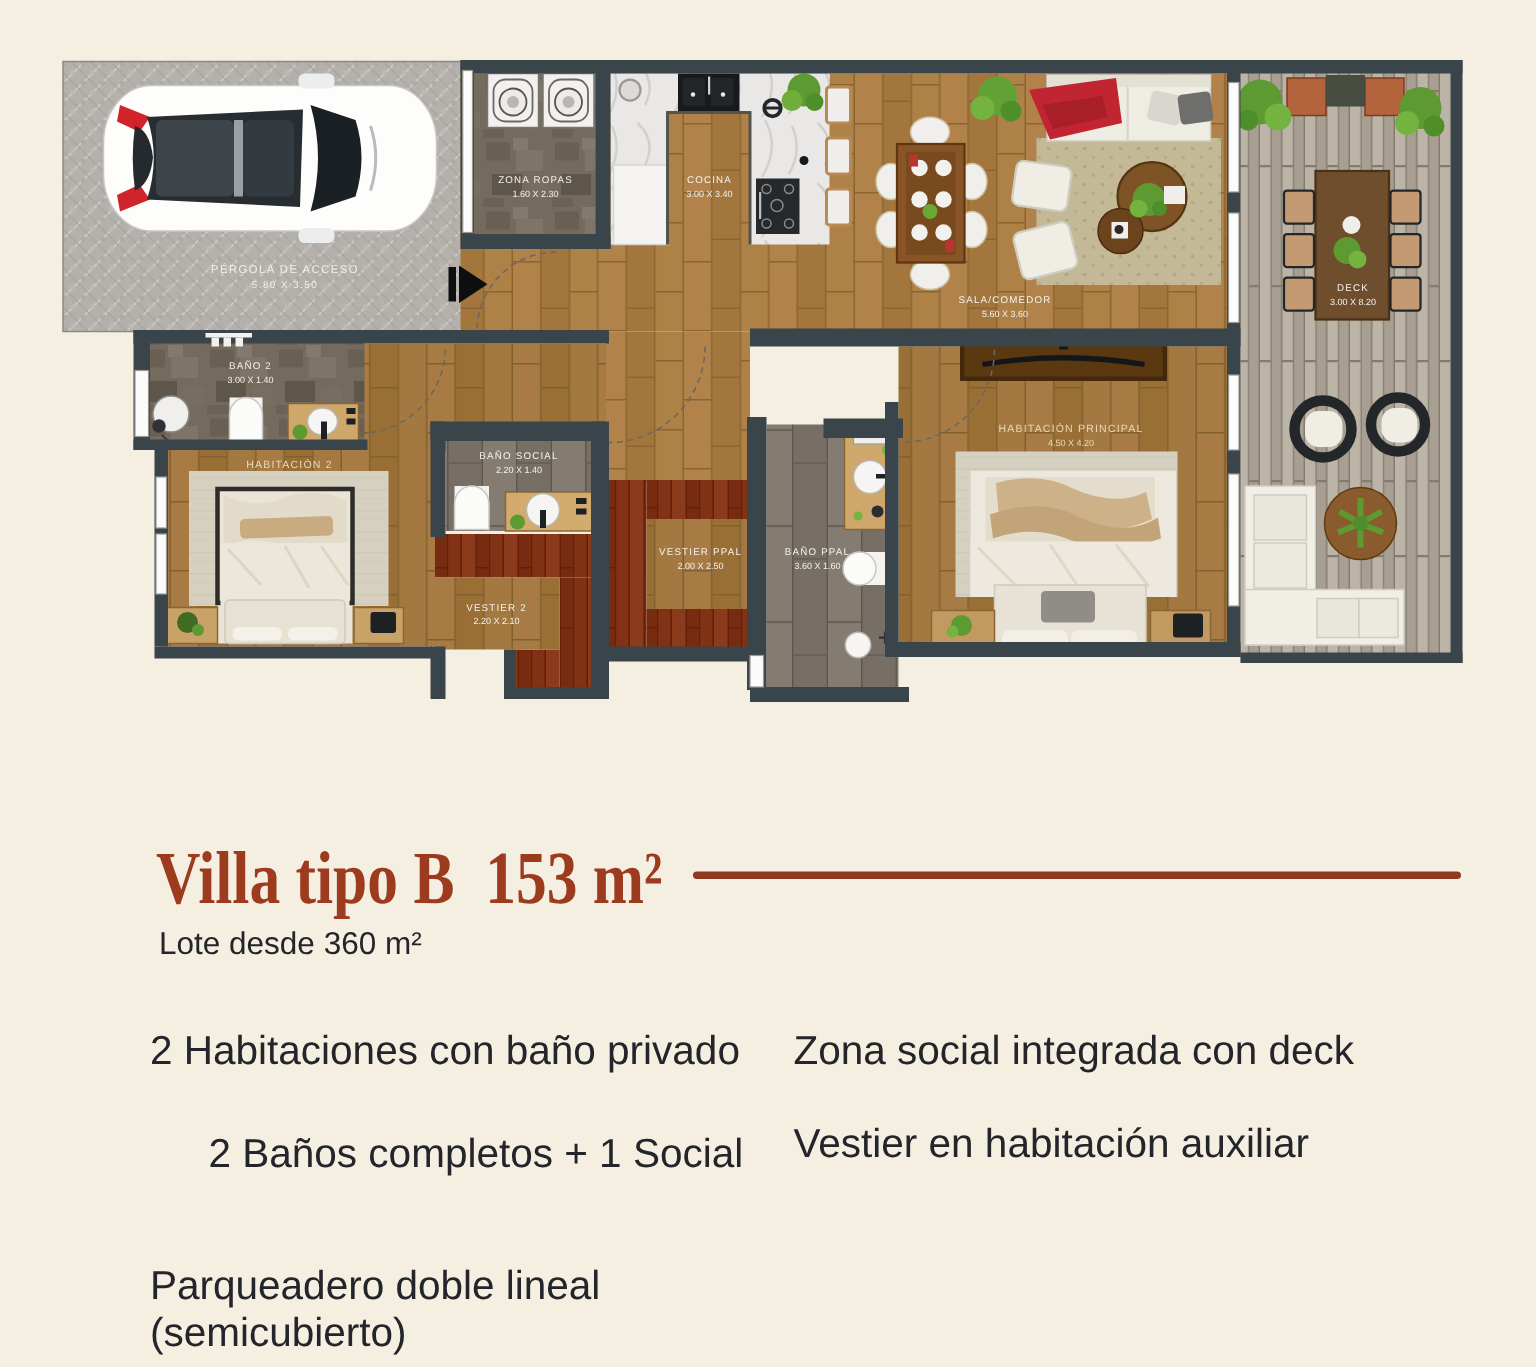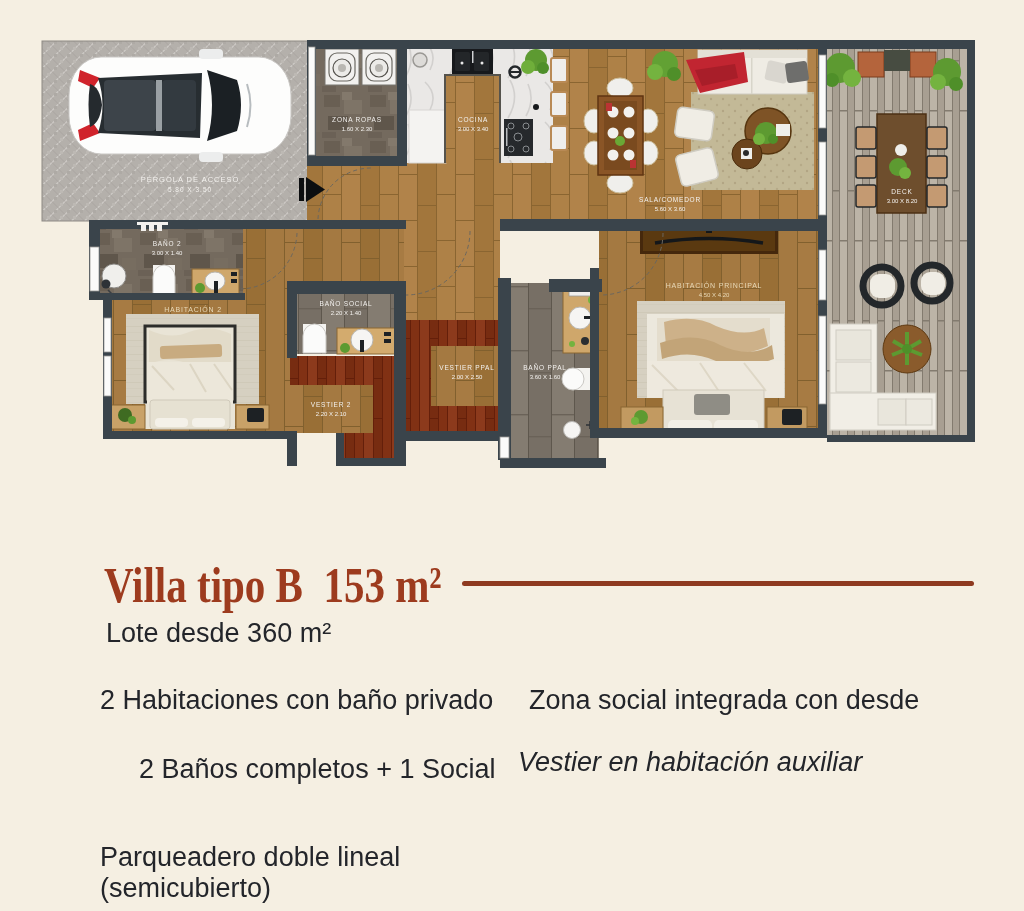--- a/index.html
+++ b/index.html
@@ -1,21 +1,21 @@
 <!DOCTYPE html>
 <html><head>
 <meta charset="utf-8">
 <style>
   html,body{margin:0;padding:0;background:#f5efe2;width:1024px;height:911px;overflow:hidden;}
   body{font-family:"Liberation Sans", sans-serif;}
   .wrap{position:relative;width:1024px;height:911px;background:#f5efe2;}
   svg{position:absolute;top:0;left:0;}
   .title{position:absolute;left:104px;top:556px;font-family:"Liberation Serif",serif;font-weight:bold;
          font-size:50px;color:#9d3b1e;transform:scaleX(0.82);transform-origin:0 0;white-space:nowrap;}
-  .lote{position:absolute;left:106px;top:618px;font-size:27px;color:#23252a;}
+  .lote{position:absolute;left:106px;top:618px;font-size:21px;color:#23252a;}
   .feat{position:absolute;font-size:27px;color:#23252a;line-height:31px;}
   .rule{position:absolute;left:462px;top:581px;width:512px;height:5px;background:#8e3a20;border-radius:3px;}
 </style>
 </head>
 <body>
 <div class="wrap">
 <svg width="1024" height="911" viewBox="0 0 1024 911">
 <defs>
 
 <pattern id="oak" width="57" height="46" patternUnits="userSpaceOnUse">
@@ -577,20 +577,20 @@
 </svg>
 
 <div class="title">Villa tipo B&nbsp; 153 m²</div>
 
 <div class="rule"></div>
 
 <div class="lote">Lote desde 360 m²</div>
 
 <div class="feat" style="left:100px;top:685px;text-align:right;">2 Habitaciones con baño privado</div>
 
-<div class="feat" style="left:529px;top:685px;">Zona social integrada con desde</div>
+<div class="feat" style="left:529px;top:685px;">Zona social integrada con deck</div>
 
 <div class="feat" style="left:100px;top:754px;margin-left:39px;">2 Baños completos + 1 Social</div>
 
-<div class="feat" style="left:518px;top:747px;font-style:italic;">Vestier en habitación auxiliar</div>
+<div class="feat" style="left:529px;top:747px;">Vestier en habitación auxiliar</div>
 
 <div class="feat" style="left:100px;top:842px;">Parqueadero doble lineal<br>(semicubierto)</div>
 </div>
 
 </body></html>

